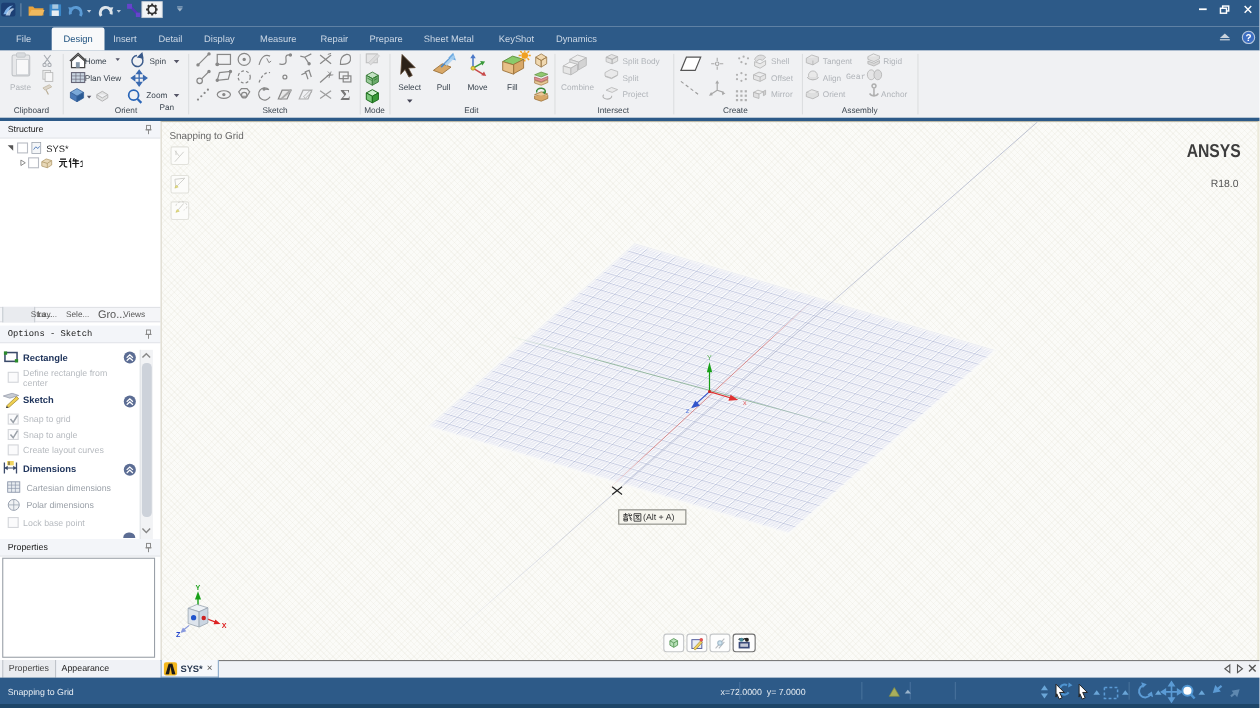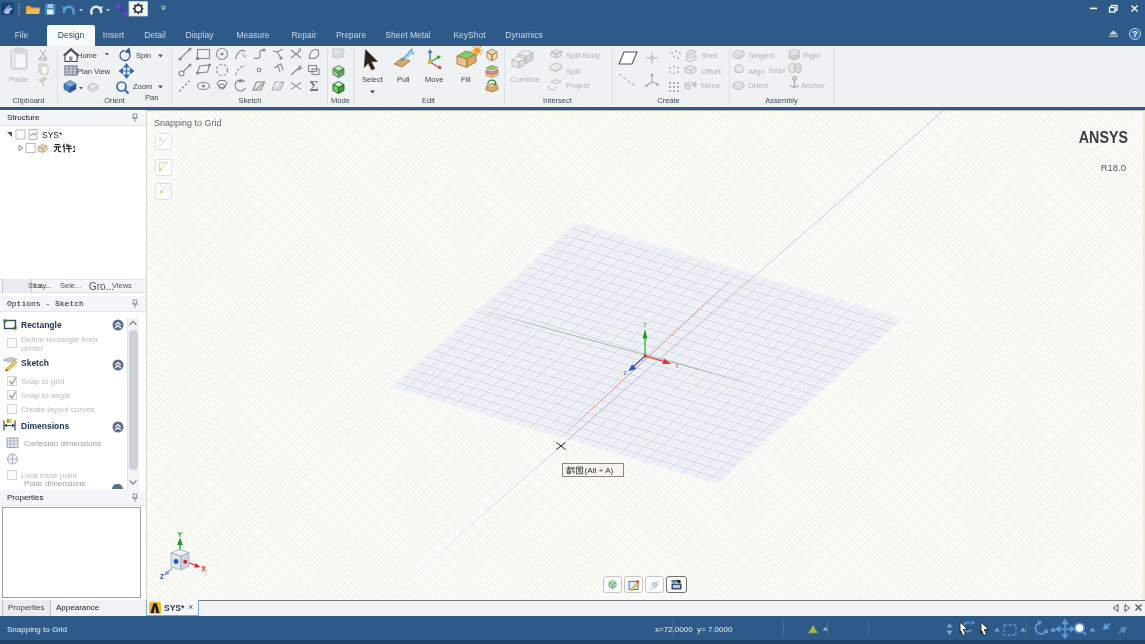--- a/index.html
+++ b/index.html
@@ -545,21 +545,21 @@
 </svg>
 <svg class="abs" style="left:6px;top:437px" width="13" height="12" viewBox="0 0 13 12">
 <rect x="1" y="1" width="11" height="9.5" fill="#e8ecf0" stroke="#8a94a8" stroke-width="0.8"></rect>
 <path d="M1 4 h11 M1 7 h11 M4.5 1 v9.5 M8 1 v9.5" stroke="#8a94a8" stroke-width="0.6"></path>
 </svg>
 <div class="opt-gray" style="left:24px;top:439px;color:#9aa0a8;">Cartesian dimensions</div>
 <svg class="abs" style="left:6px;top:453px" width="13" height="12" viewBox="0 0 13 12">
 <circle cx="6.5" cy="6" r="5" fill="#f0f2f4" stroke="#9aa2b0" stroke-width="0.9"></circle>
 <path d="M1.5 6 h10 M6.5 1 v10" stroke="#9aa2b0" stroke-width="0.7"></path>
 </svg>
-<div class="opt-gray" style="left:24px;top:455px;color:#9aa0a8;margin-top:24px;">Polar dimensions</div>
+<div class="opt-gray" style="left:24px;top:455px;color:#9aa0a8;">Polar dimensions</div>
 <div class="cb" style="left:7px;top:470px;"></div>
 <div class="opt-gray" style="left:21px;top:471px;">Lock base point</div>
 <div class="abs" style="left:112px;top:484px;width:11px;height:5px;border-radius:6px 6px 0 0;background:#5c6d94;"></div>
 <div class="abs" style="left:127px;top:318px;width:12px;height:172px;background:#f2f3f5;border-left:1px solid #e2e4e8;"></div>
 <div class="abs" style="left:128.5px;top:330px;width:9px;height:140px;background:#cdd2da;border-radius:4px;"></div>
 <svg class="abs" style="left:128px;top:319px" width="10" height="9">
       <path d="M1.5 6 l3.5-3.5 3.5 3.5" stroke="#888" fill="none" stroke-width="1.3"></path>
     </svg>
 <svg class="abs" style="left:128px;top:478px" width="10" height="9">
       <path d="M1.5 2.5 l3.5 3.5 3.5-3.5" stroke="#888" fill="none" stroke-width="1.3"></path>

